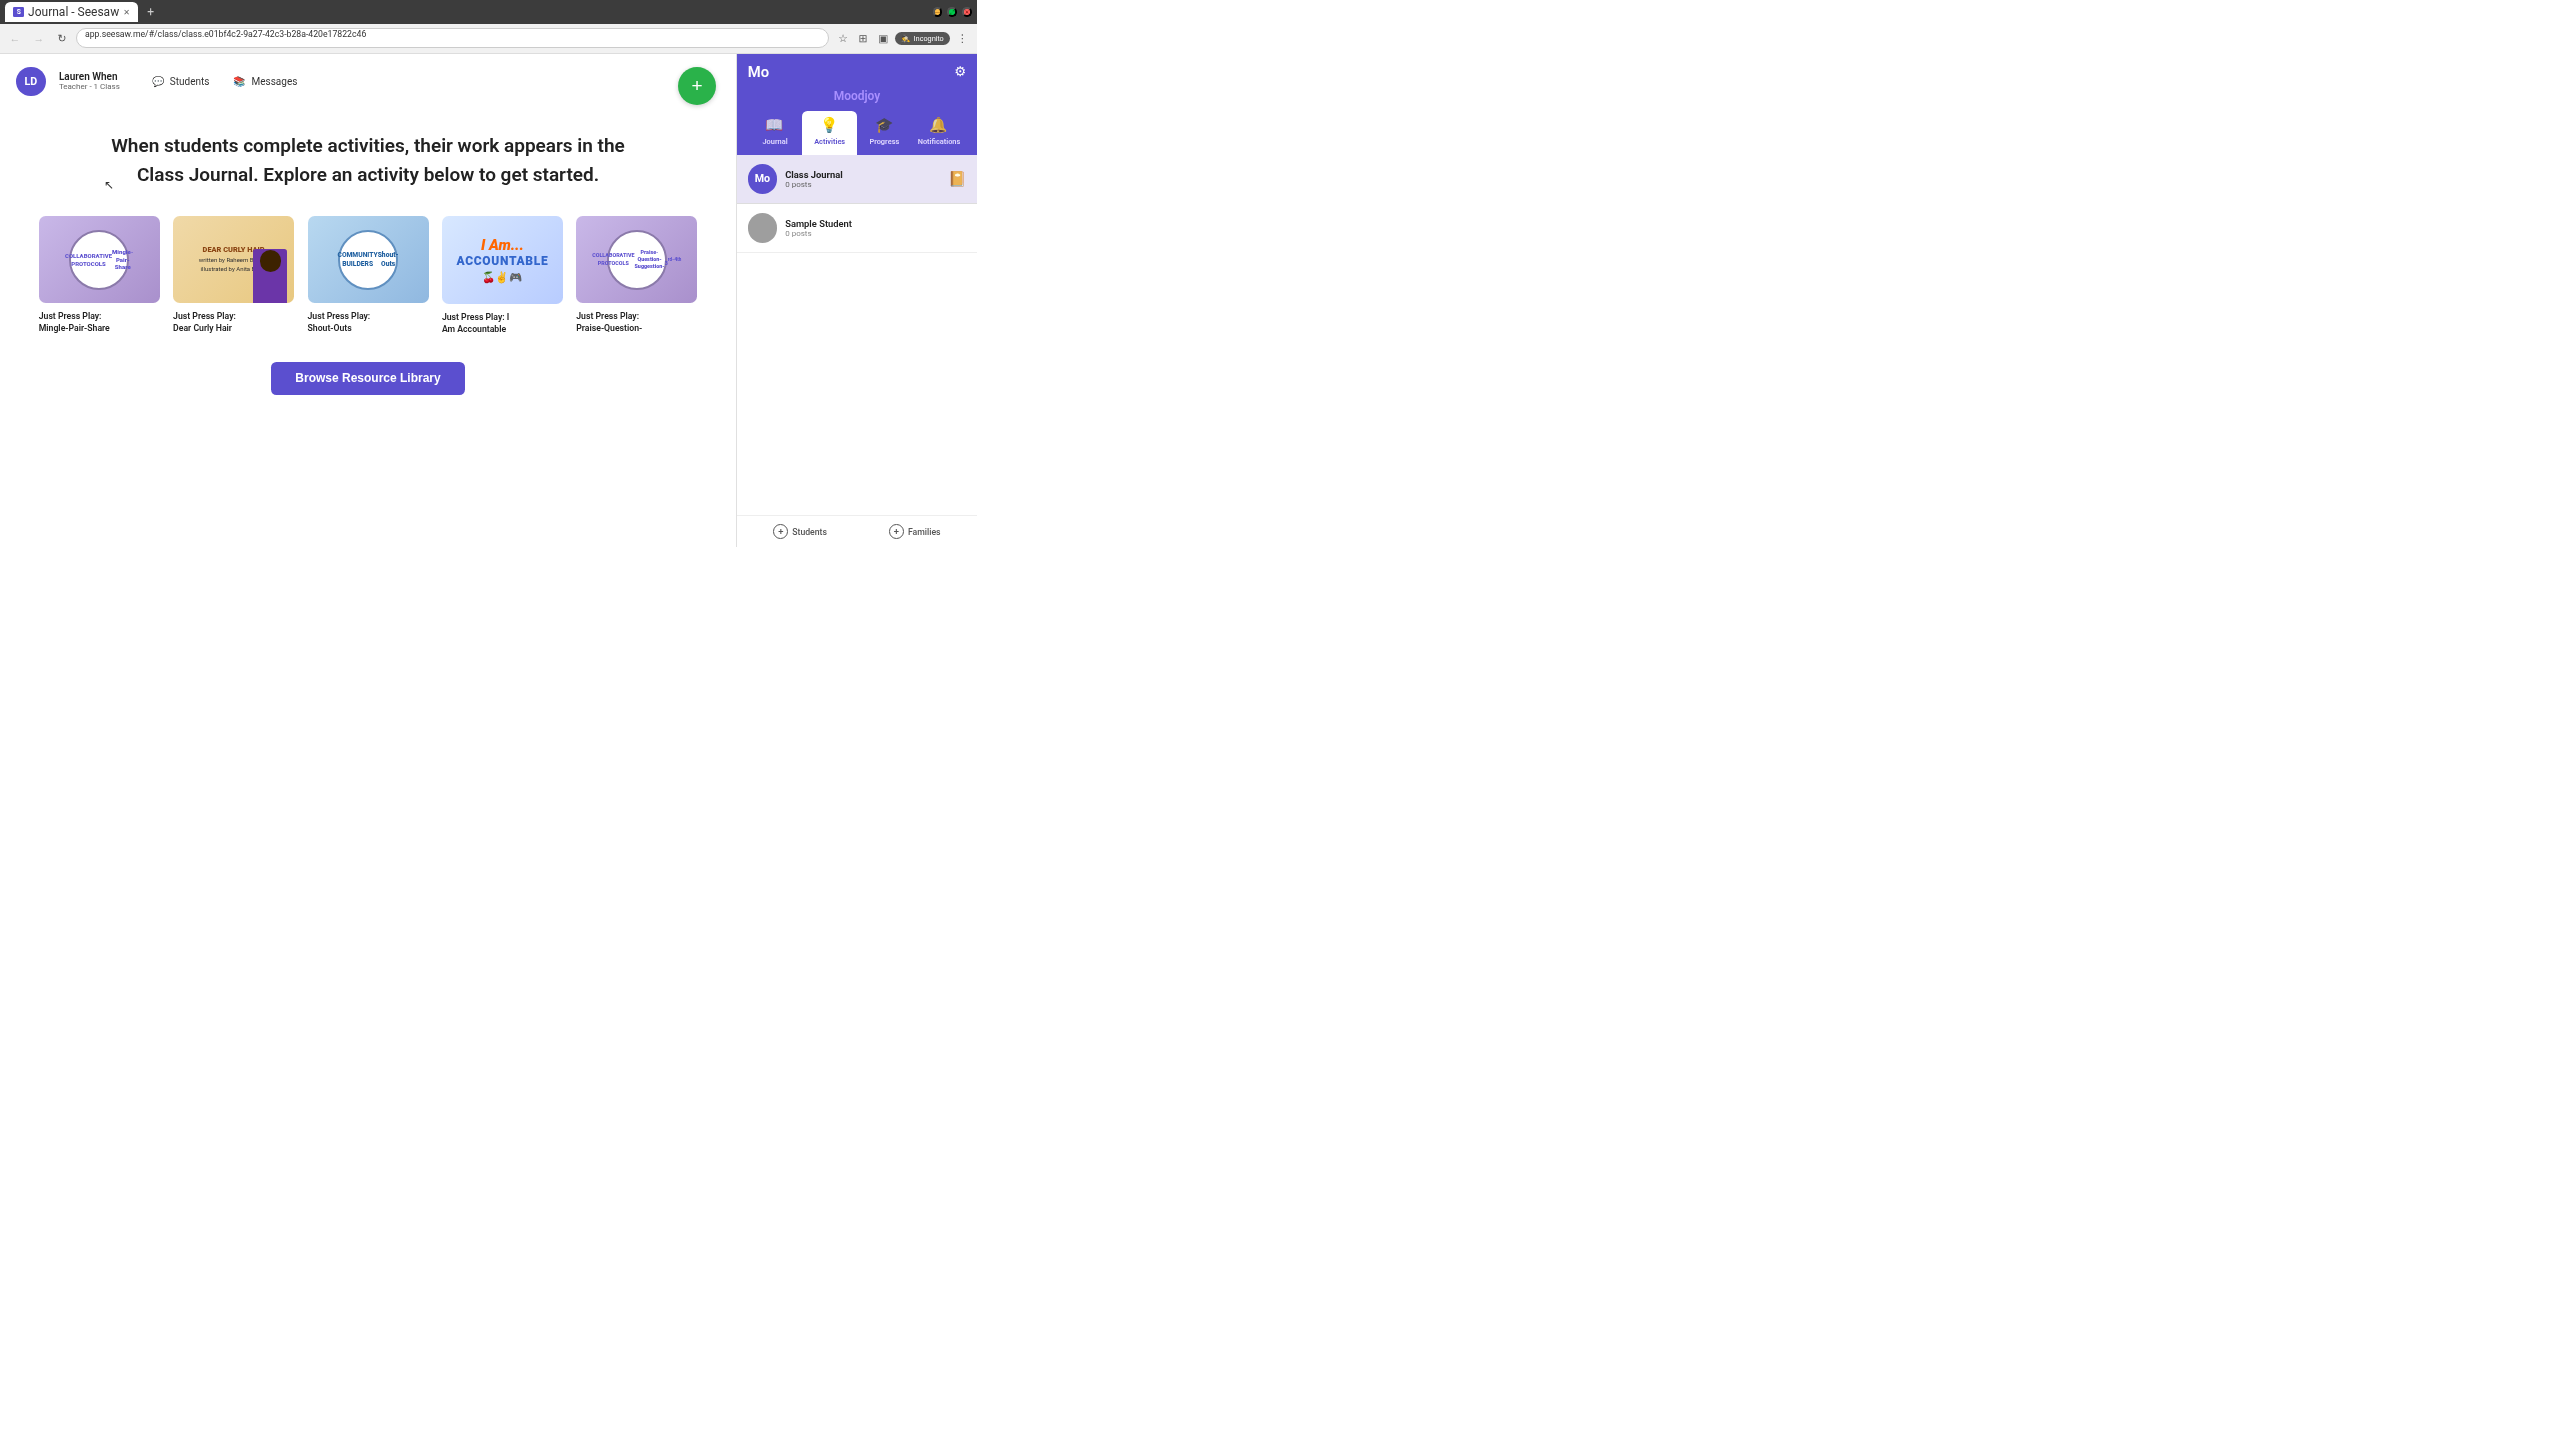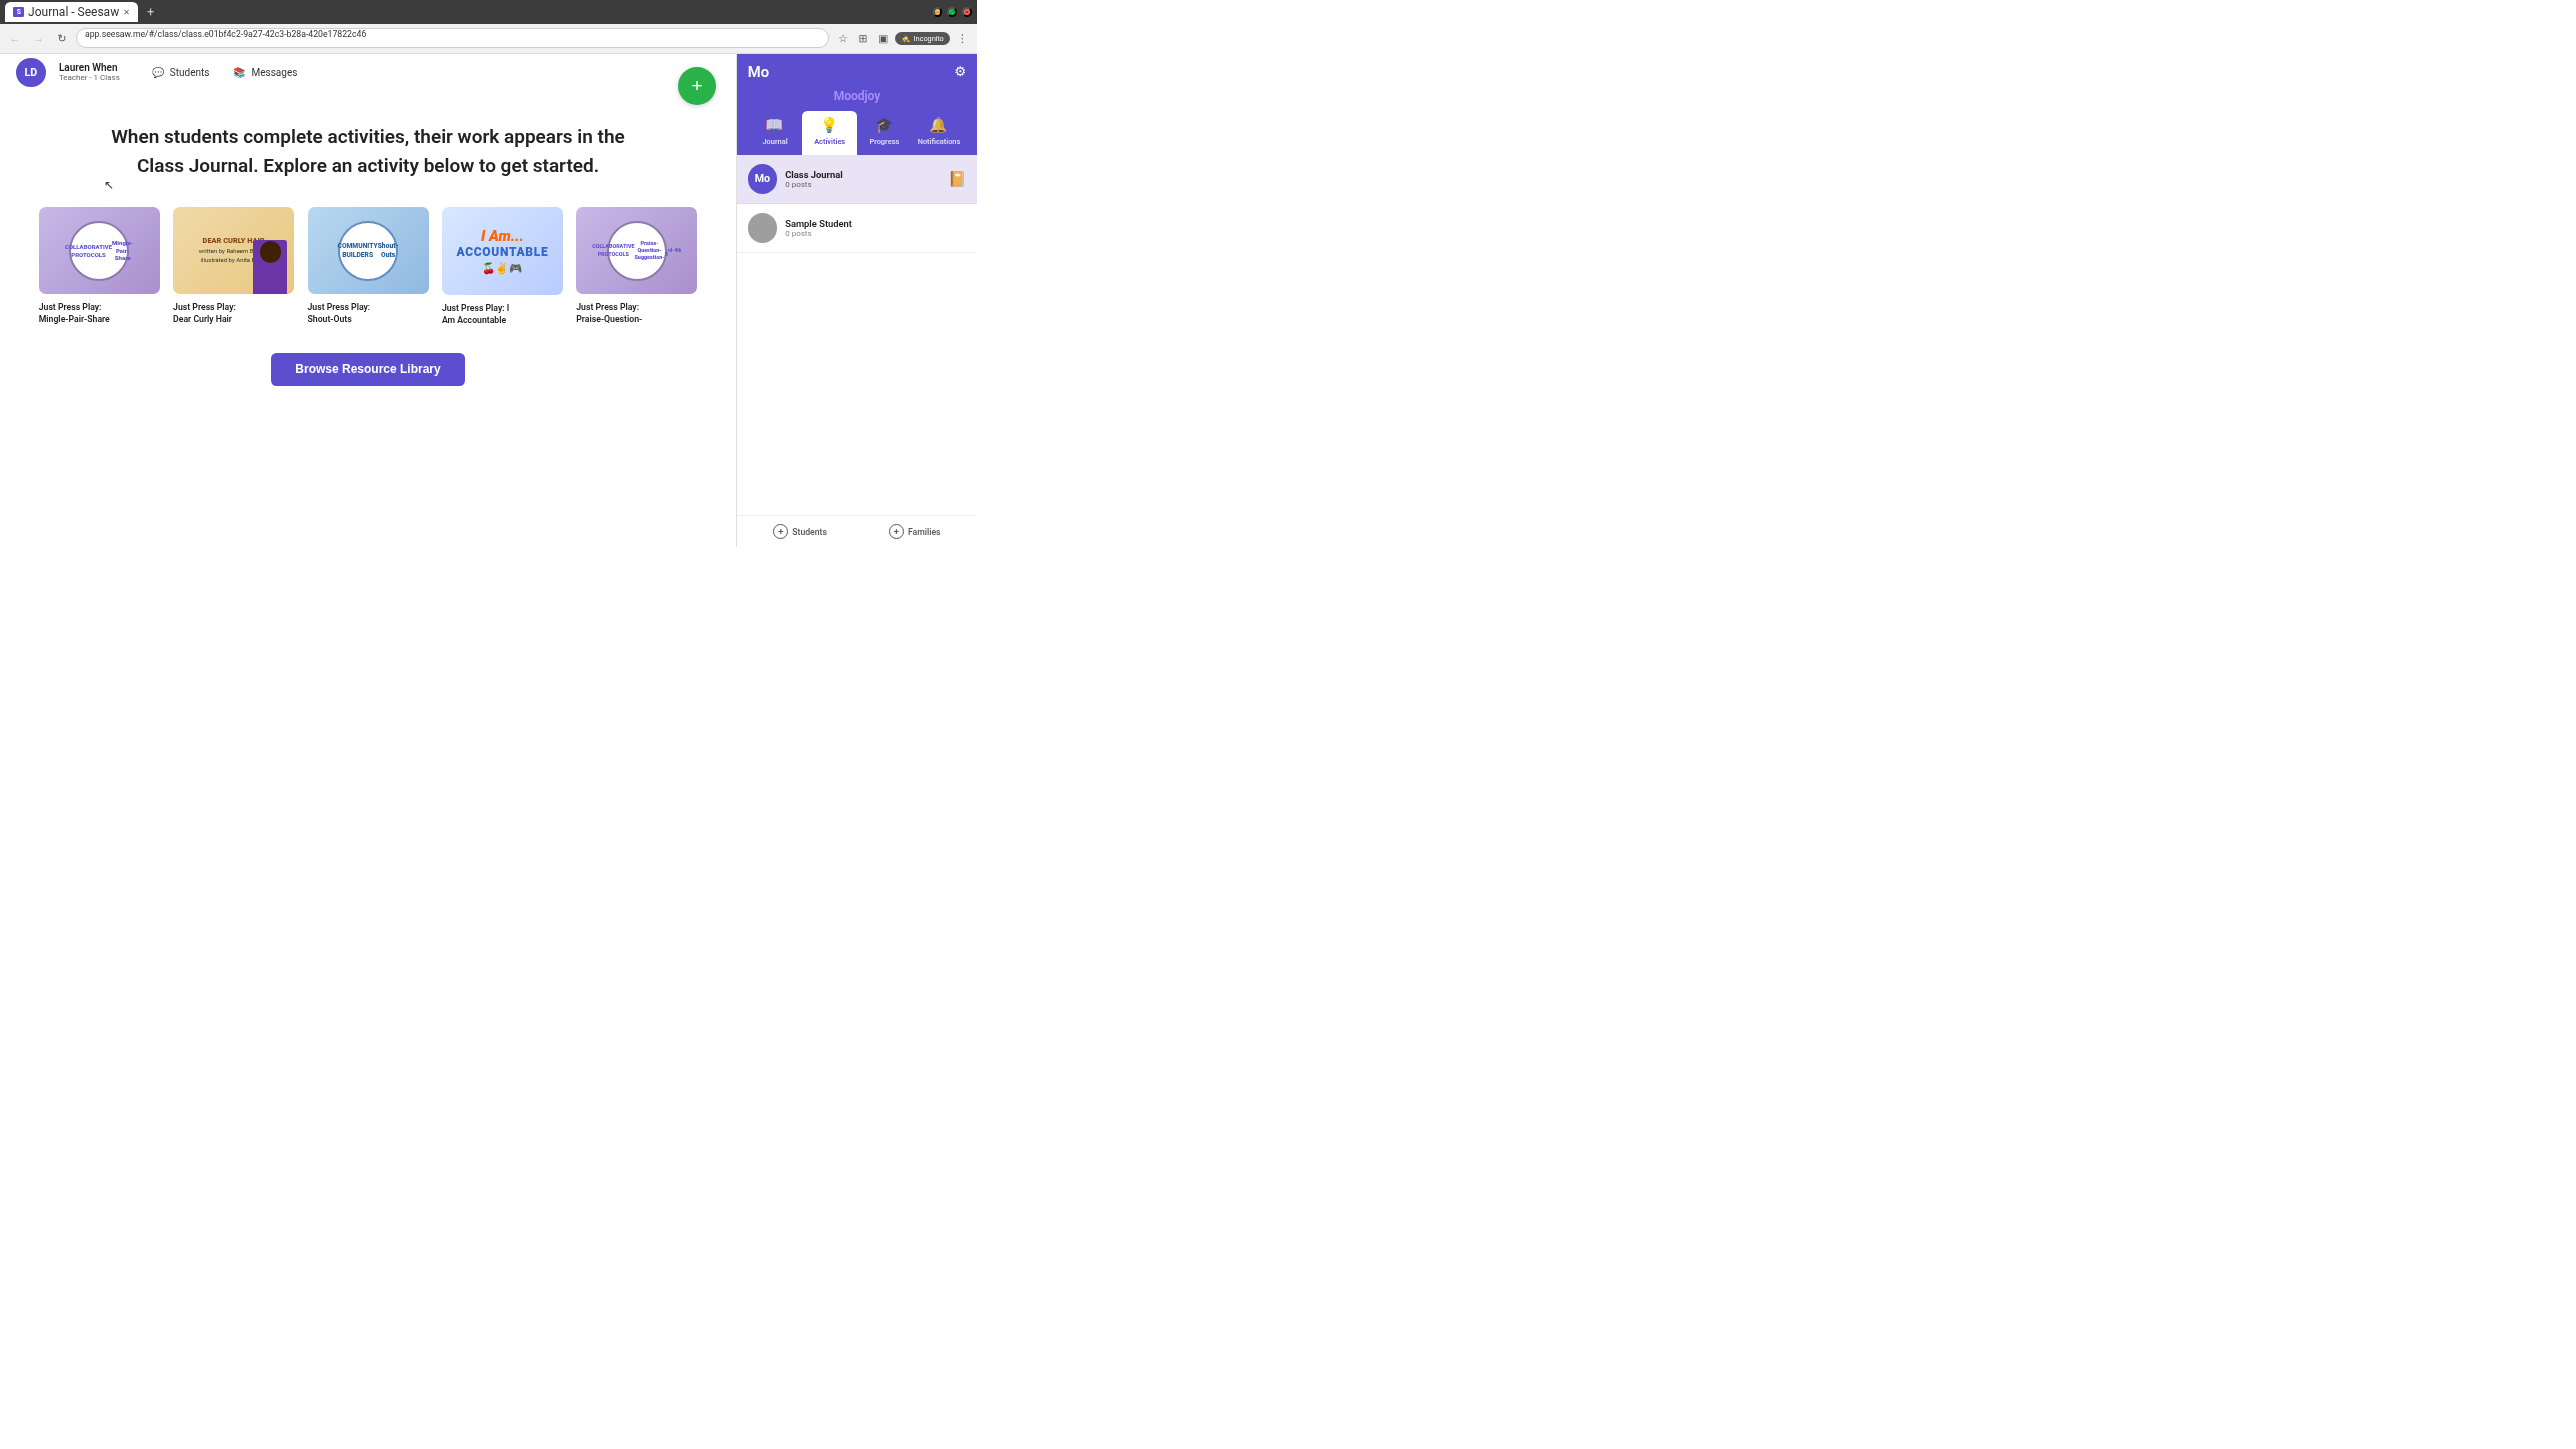--- a/index.html
+++ b/index.html
@@ -24,21 +24,21 @@
     .nav-btn.disabled { color: #bbb; cursor: default; }
     .address-bar { flex: 1; background: #fff; border: 0.7px solid #ccc; border-radius: 13.4px; height: 20px; display: flex; align-items: flex-start; padding: 0 8px; font-size: 8.7px; color: #333; }
     .nav-actions { display: flex; gap: 2.7px; align-items: center; }
     .nav-icon-btn { background: none; border: none; color: #555; font-size: 10.7px; cursor: pointer; padding: 2.7px 4px; border-radius: 2.7px; }
     .incognito-btn { background: #555; color: #fff; border: none; border-radius: 8px; padding: 2px 6.7px; font-size: 7.4px; cursor: pointer; display: flex; align-items: center; gap: 2.7px; }
 
     
     .app-container { display: flex; height: calc(547px - 24px - 29.5px); }
 
     
-    .left-panel { flex: 1; padding: 4px 16px; overflow-y: auto; position: relative; }
+    .left-panel { flex: 1; padding: 13px 16px; overflow-y: auto; position: relative; }
 
     
     .app-header { display: flex; align-items: center; gap: 13.4px; margin-bottom: 16px; }
     .user-avatar { width: 29.5px; height: 29.5px; background: #5b4fcf; border-radius: 50%; display: flex; align-items: center; justify-content: center; color: #fff; font-weight: bold; font-size: 10.7px; flex-shrink: 0; }
     .user-info .user-name { font-weight: 600; font-size: 10px; color: #222; }
     .user-info .user-role { font-size: 8px; color: #666; }
     .nav-links { display: flex; gap: 13.4px; margin-left: 13.4px; }
     .nav-link { display: flex; align-items: center; gap: 5.4px; color: #333; font-size: 10px; text-decoration: none; cursor: pointer; padding: 2.7px 5.4px; border-radius: 2.7px; }
     .add-btn { background: #2ab24a; color: #fff; border: none; border-radius: 50%; width: 38px; height: 38px; font-size: 19px; cursor: pointer; display: flex; align-items: center; justify-content: center; position: absolute; right: 20px; top: 13.4px; box-shadow: 0 1.3px 5.4px rgba(0,0,0,0.2); }
 

